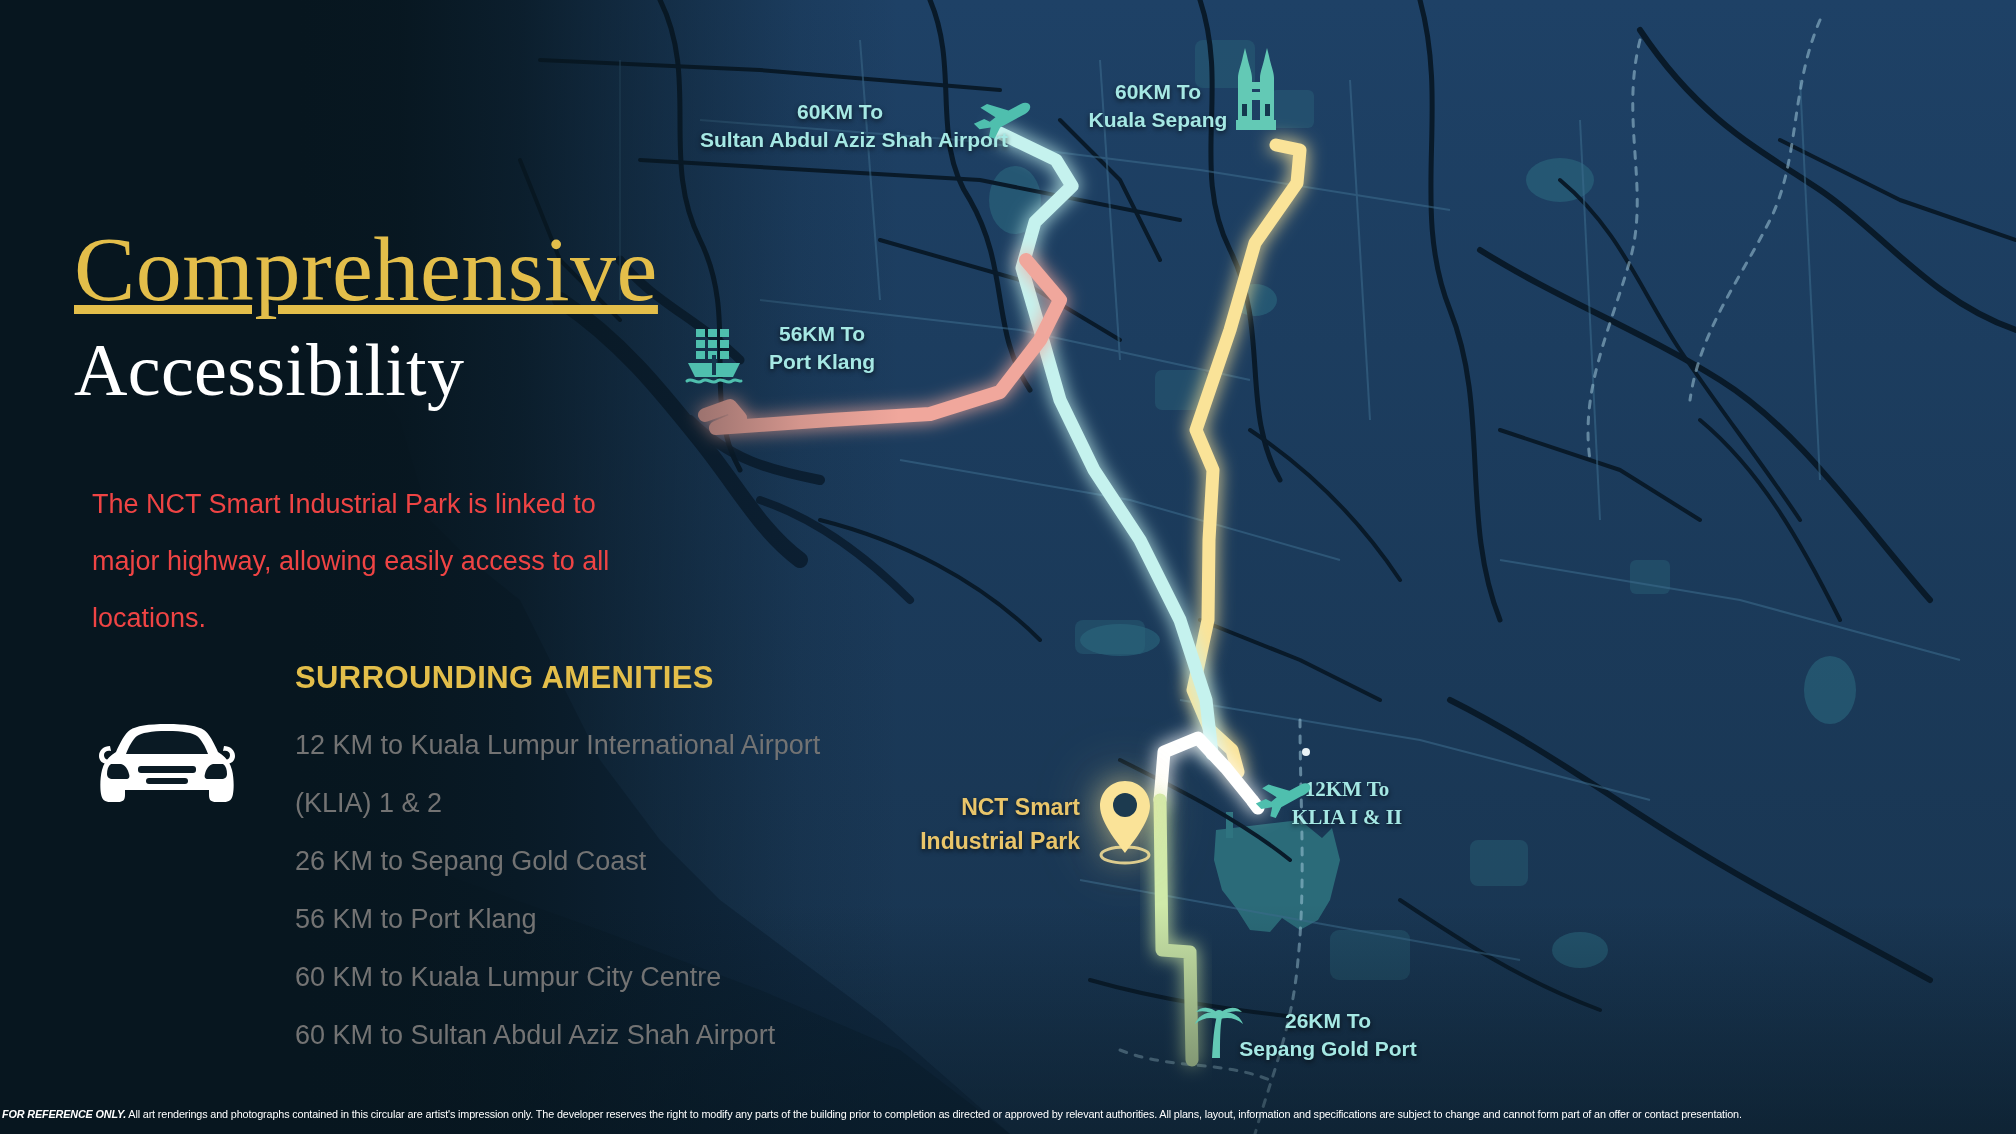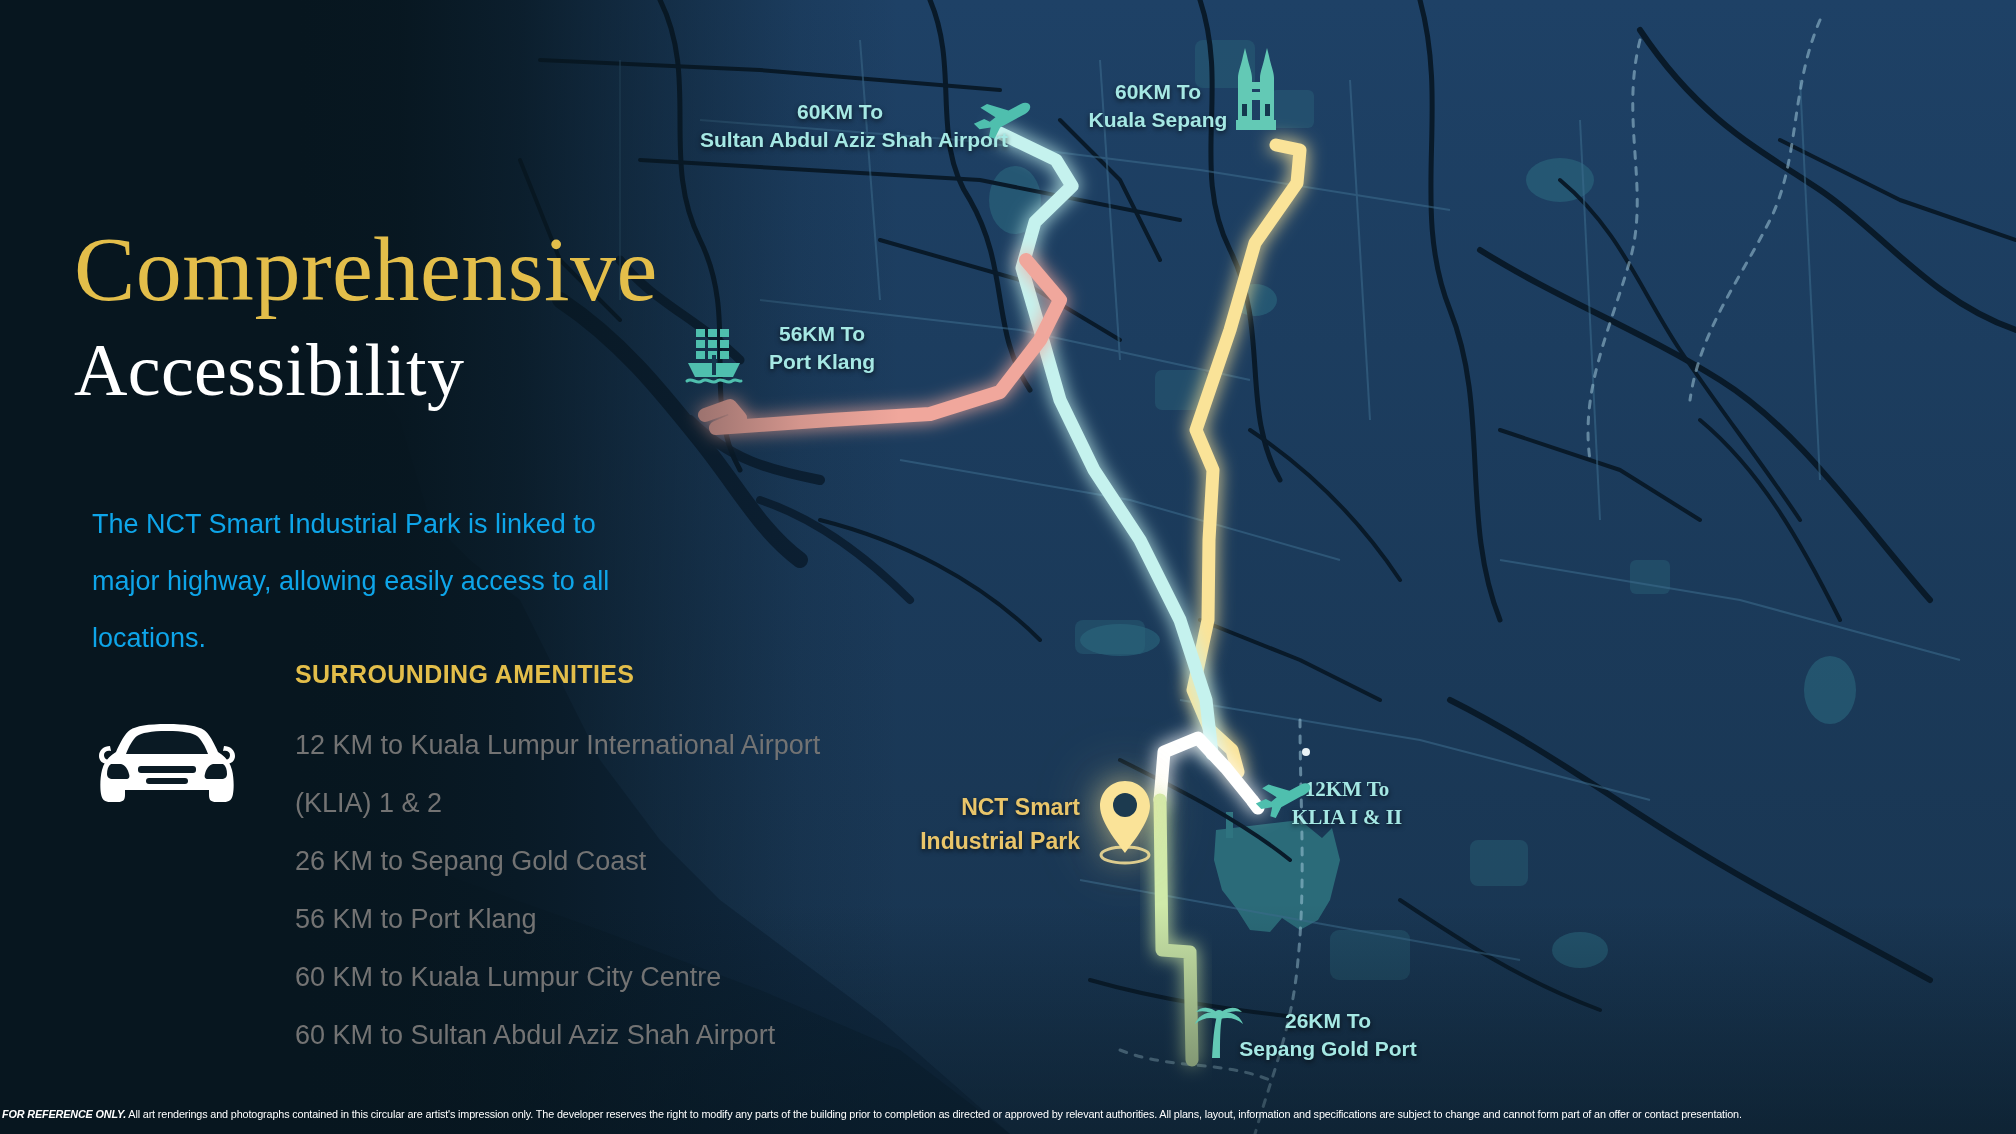--- a/index.html
+++ b/index.html
@@ -29,34 +29,34 @@
     background:linear-gradient(to top, rgba(7,22,31,0.55), rgba(7,22,31,0) 100%);
     pointer-events:none;
   }
 
   
   #panel { position:absolute; left:0; top:0; width:900px; height:1080px; z-index:5; }
 
   .title-1 {
     position:absolute; left:74px; top:223px;
     font-family:"Liberation Serif", serif;
-    font-size:92px; line-height:1; color:#E3BE4A; letter-spacing:0.5px;
+    font-size:92px; line-height:1; color:#E3BE4A; letter-spacing:0.5px;text-decoration:underline;
   }
   .title-2 {
     position:absolute; left:74px; top:333px;
     font-family:"Liberation Serif", serif;
     font-size:74px; line-height:1; color:#ffffff; letter-spacing:0.3px;
   }
   #intro {
-    position:absolute; left:92px; top:496px; width:570px;
-    font-size:27px; line-height:57px; color:#0ea5e9; font-weight:400;
+    position:absolute; left:92px; top:476px; width:570px;
+    font-size:27px; line-height:57px; color:#ef4444; font-weight:400;
   }
   #amenities-heading {
     position:absolute; left:295px; top:660px;
-    font-size:25px; font-weight:bold; color:#E3BE4A; letter-spacing:0.4px;
+    font-size:31px; font-weight:bold; color:#E3BE4A; letter-spacing:0.4px;
   }
   #car-icon { position:absolute; left:88px; top:716px; width:158px; height:92px; }
   #amenities-list { position:absolute; left:295px; top:716px; width:600px; }
   .amenity { font-size:27px; line-height:58px; color:#737373; white-space:nowrap; }
 
   
   .maplabel {
     position:absolute; z-index:6;
     font-size:21px; font-weight:bold; line-height:28px;
     text-align:center; color:#A5E8E4;

